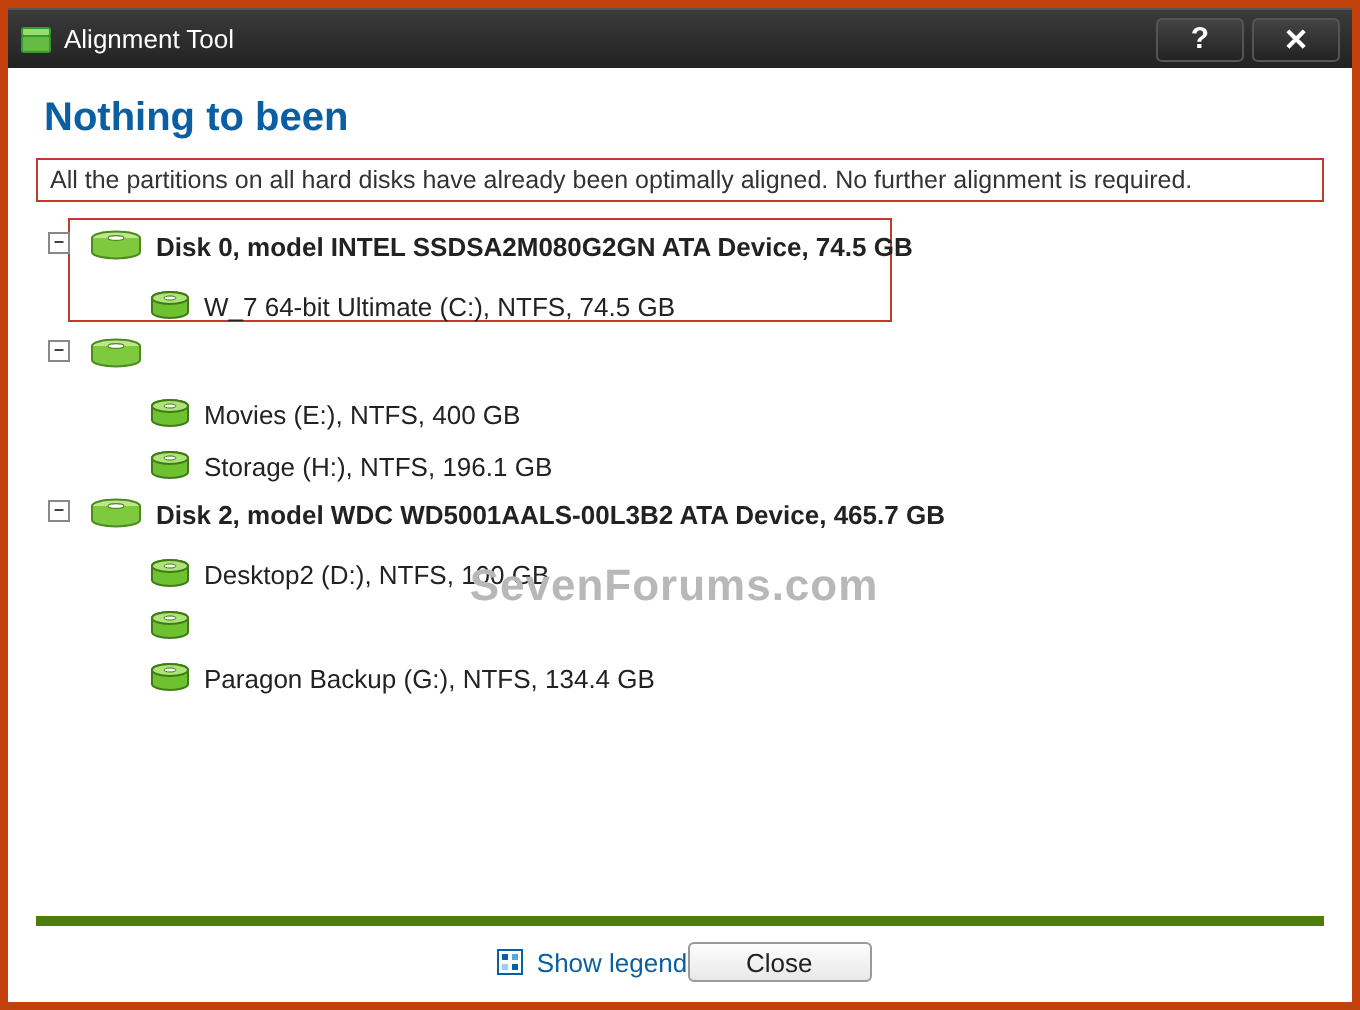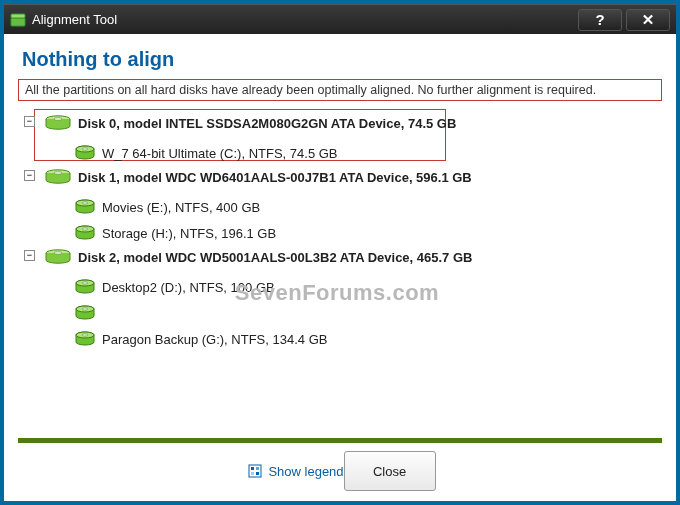--- a/index.html
+++ b/index.html
@@ -1,17 +1,17 @@
 <!DOCTYPE html>
 <html><head>
 <meta charset="utf-8">
 <style>
   * { box-sizing: border-box; margin: 0; padding: 0; font-family: "Segoe UI", Tahoma, sans-serif; }
   body { background: #000; width: 680px; height: 505px; overflow: hidden; }
-  .window { width: 680px; height: 505px; background: #0369a1; padding: 4px; }
+  .window { width: 680px; height: 505px; background: #c2410c; padding: 4px; }
   .titlebar {
     height: 30px; background: linear-gradient(#3a3a3a, #222);
     display: flex; align-items: center; color: #fff; font-size: 13px;
     padding: 0 6px; border-top: 1px solid #555;
   }
   .titlebar-icon { width: 16px; height: 16px; margin-right: 6px; display: inline-flex; }
   .titlebar-spacer { flex: 1; }
   .tb-btn {
     width: 44px; height: 22px; margin-left: 4px; display: inline-flex;
     align-items: center; justify-content: center; color: #fff;
@@ -44,21 +44,21 @@
   }
   .part-icon { width: 22px; height: 16px; margin-right: 6px; display: inline-flex; }
   .red-box { position: absolute; border: 1px solid #c33830; pointer-events: none; }
   .bottom-row {
     margin-top: auto; display: flex; align-items: center; justify-content: center;
     padding-top: 8px; border-top: 5px solid #4d7c0f;
   }
   .legend-link { color: #0a5fa3; font-size: 13px; display: inline-flex; align-items: center; cursor: pointer; padding-left: 4px;}
   .legend-icon { width: 14px; height: 14px; margin-right: 6px; display: inline-flex; }
   .close-btn {
-    min-width: 92px; height: 40px; background: linear-gradient(#fdfdfd,#e8e8e8);
+    min-width: 92px; height: 20px; background: linear-gradient(#fdfdfd,#e8e8e8);
     border: 1px solid #999; border-radius: 3px; font-size: 13px; color: #222; cursor: pointer;
   }
   .watermark {
     position: absolute; top: 280px; left: 0; width: 674px; text-align: center;
     font-size: 22px; color: #b8b8b8; font-weight: 600; letter-spacing: 0.5px;
     pointer-events: none; font-family: Arial, sans-serif;
   }
 </style>
 </head>
 <body>
@@ -71,21 +71,21 @@
           <rect x="1" y="2" width="14" height="4" rx="1" fill="#9d6" stroke="#393"></rect>
         </svg>
     </span>
     <span>Alignment Tool</span>
     <span class="titlebar-spacer"></span>
     <span class="tb-btn">?</span>
     <span class="tb-btn">✕</span>
   </div>
 
   <div class="client">
-    <div class="heading">Nothing to align</div>
+    <div class="heading">Nothing to been</div>
     <div class="info-row">All the partitions on all hard disks have already been optimally aligned. No further alignment is required.</div>
 
     <div class="tree" id="tree" style="position:relative;">
       <div class="red-box" style="left:16px; top:2px; width:412px; height:52px;"></div>
     <div class="disk-group">
           <div class="disk-row">
             <span class="expander">−</span>
             <span class="disk-icon">
               <svg viewBox="0 0 28 16">
                 <ellipse cx="14" cy="4" rx="12" ry="3.2" fill="#bde88a" stroke="#4a8a1f"></ellipse>
@@ -109,21 +109,20 @@
         <div class="disk-group">
           <div class="disk-row">
             <span class="expander">−</span>
             <span class="disk-icon">
               <svg viewBox="0 0 28 16">
                 <ellipse cx="14" cy="4" rx="12" ry="3.2" fill="#bde88a" stroke="#4a8a1f"></ellipse>
                 <path d="M2 4v7c0 1.8 5.4 3.2 12 3.2s12-1.4 12-3.2V4" fill="#7fc93f" stroke="#4a8a1f"></path>
                 <ellipse cx="14" cy="4" rx="4" ry="1.2" fill="#fff" stroke="#4a8a1f" stroke-width="0.6"></ellipse>
               </svg>
             </span>
-            <span>Disk 1, model WDC WD6401AALS-00J7B1 ATA Device, 596.1 GB</span>
           </div>
           <div class="part-row">
             <span class="part-icon">
               <svg viewBox="0 0 22 16">
                 <path d="M2 4 a9 3 0 0 1 18 0 v7 a9 3 0 0 1 -18 0 z" fill="#6fc22f" stroke="#3d7d14"></path>
                 <ellipse cx="11" cy="4" rx="9" ry="3" fill="#aee27a" stroke="#3d7d14"></ellipse>
                 <ellipse cx="11" cy="4" rx="3" ry="1" fill="#fff" stroke="#3d7d14" stroke-width="0.5"></ellipse>
               </svg>
             </span>
             <span>Movies (E:), NTFS, 400 GB</span>

